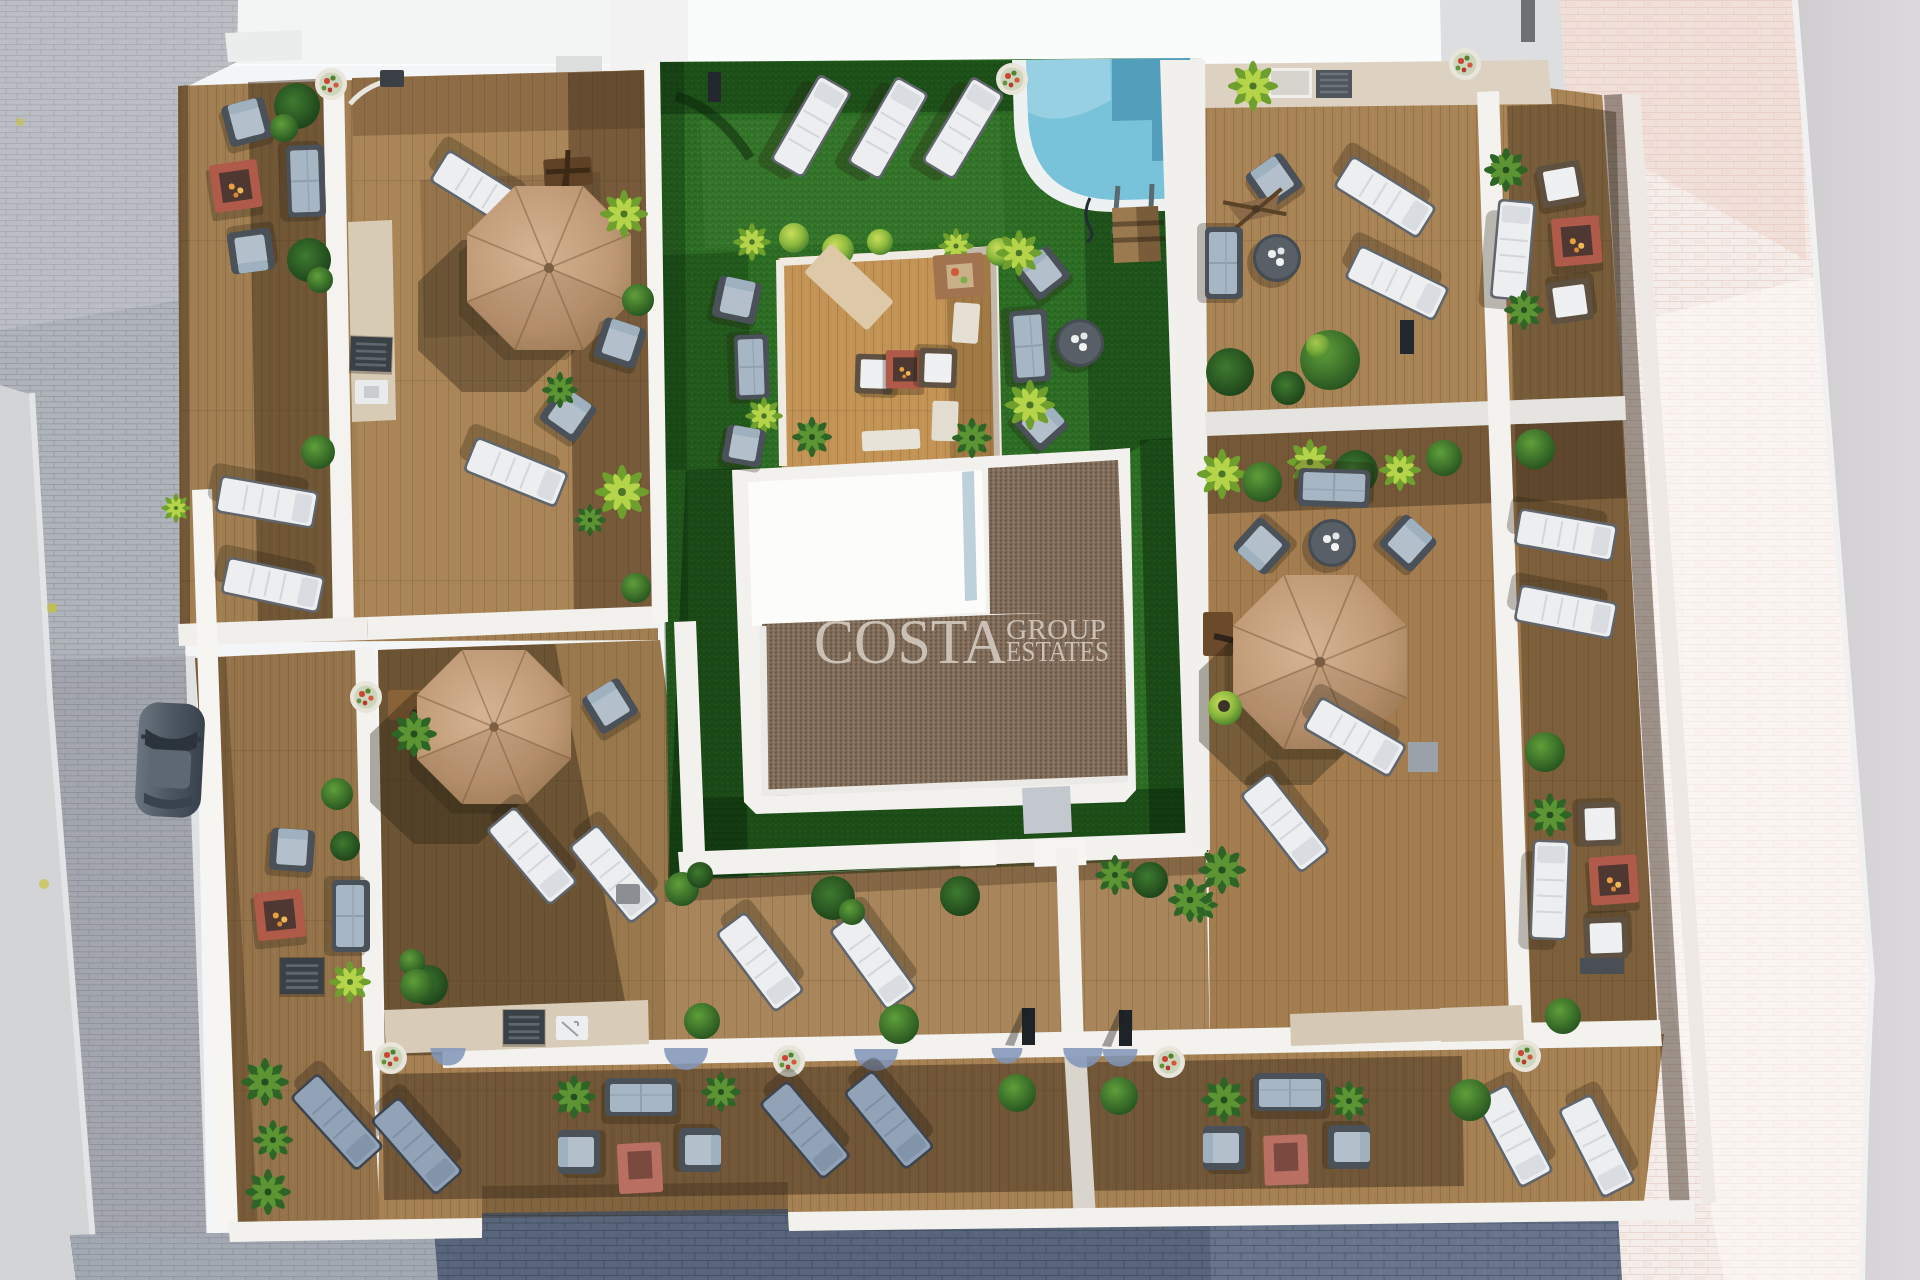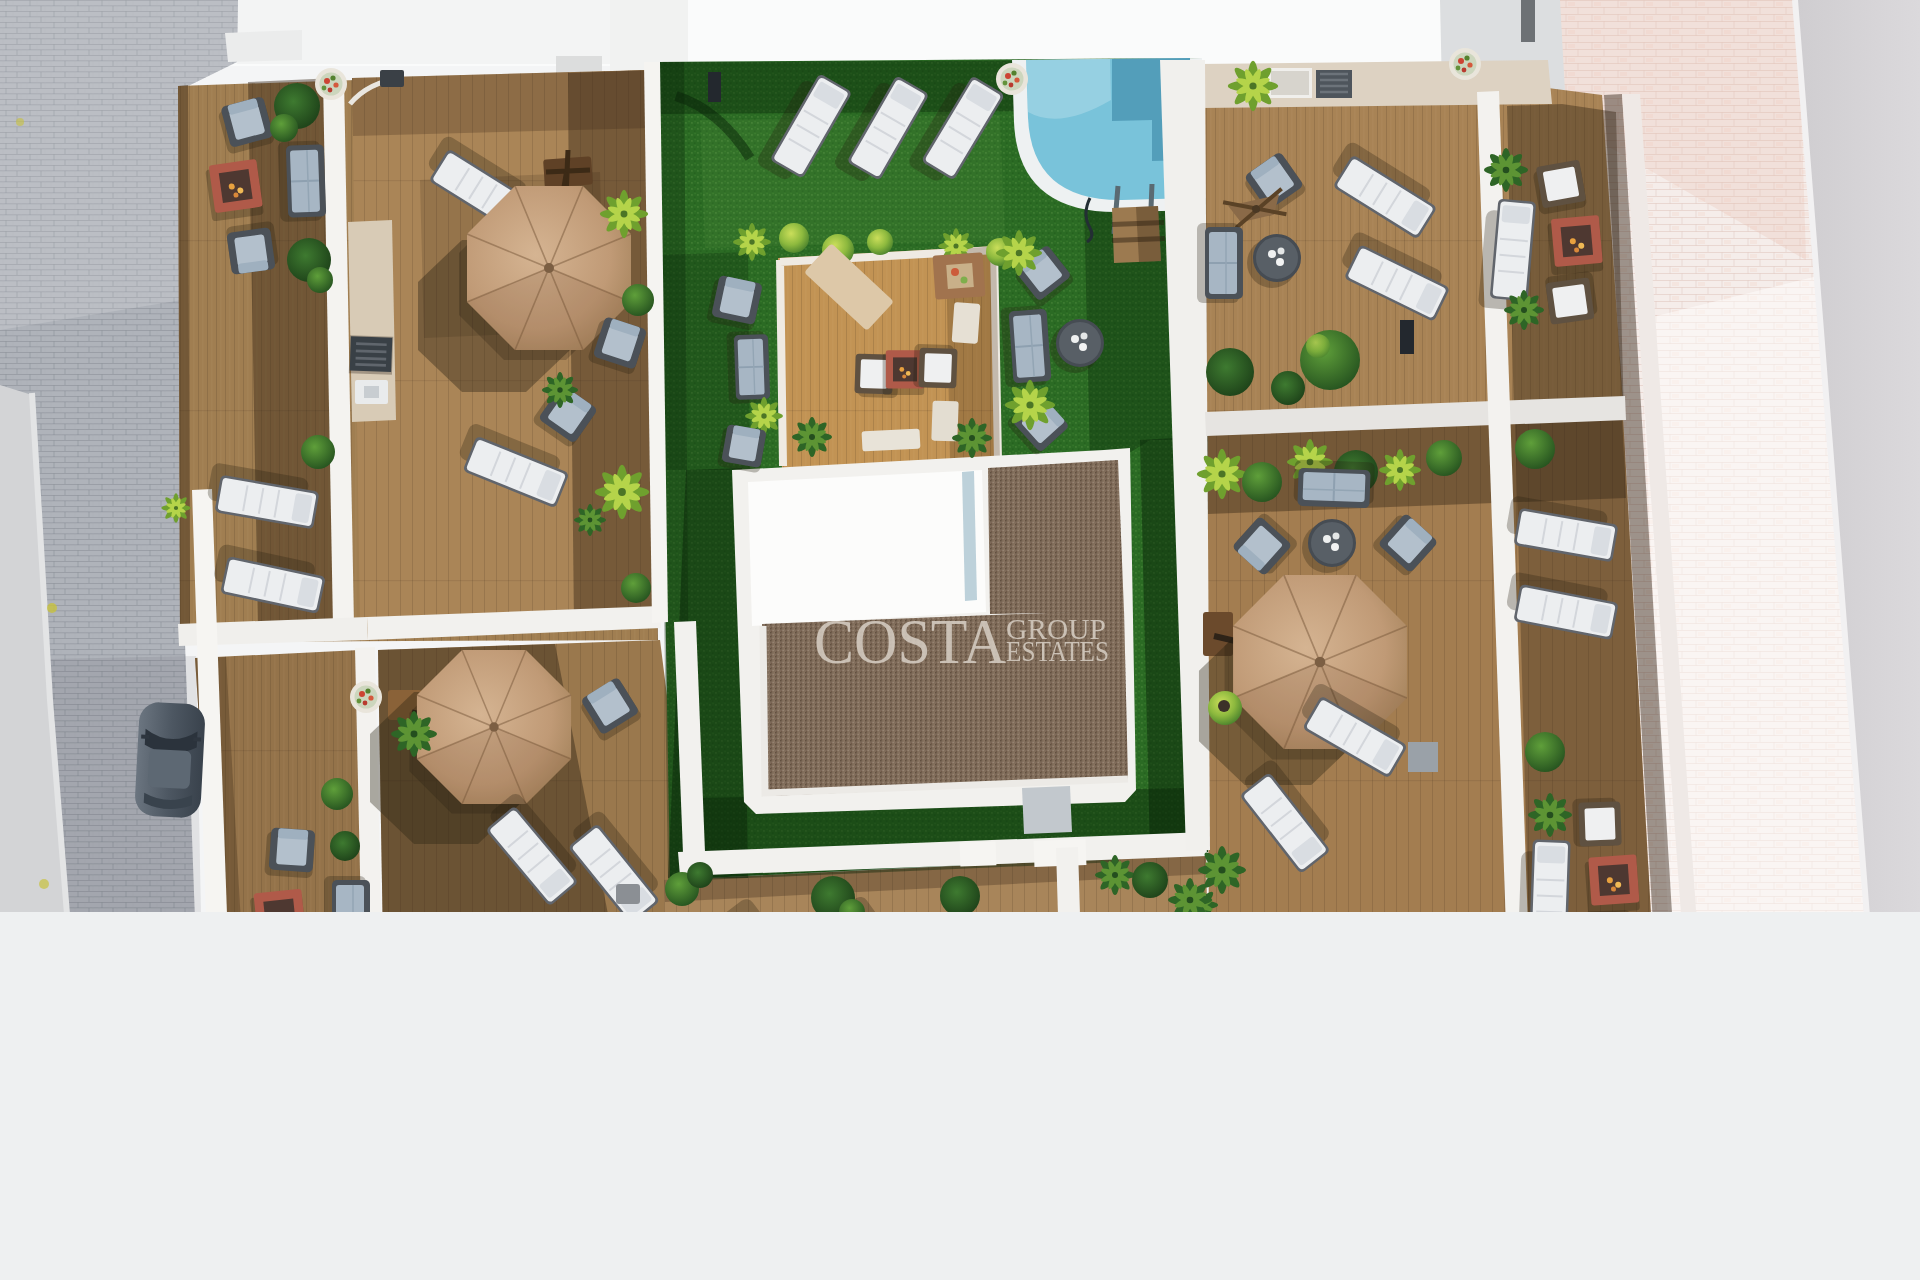--- a/index.html
+++ b/index.html
@@ -1,16 +1,16 @@
 <!DOCTYPE html>
 <html><head>
 <meta charset="utf-8">
 <style>
   html,body{margin:0;padding:0;background:#eef0f1;font-family:"Liberation Sans",sans-serif;}
-  #scene{width:1920px;height:912px;position:relative;overflow:hidden;text-align:center;}
+  #scene{width:1920px;height:1280px;position:relative;overflow:hidden;text-align:center;}
 </style>
 </head>
 <body>
 <div id="scene">
 <svg width="1920" height="1280" viewBox="0 0 1920 1280" xmlns="http://www.w3.org/2000/svg">
 <defs>
   <pattern id="pw" width="9" height="170" patternUnits="userSpaceOnUse">
     <rect x="0" y="0" width="1" height="170" fill="rgba(50,34,18,0.15)"></rect>
     <rect x="4.5" y="0" width="0.8" height="170" fill="rgba(255,230,190,0.07)"></rect>
     <rect x="0" y="70" width="9" height="1.2" fill="rgba(50,34,18,0.10)"></rect>

